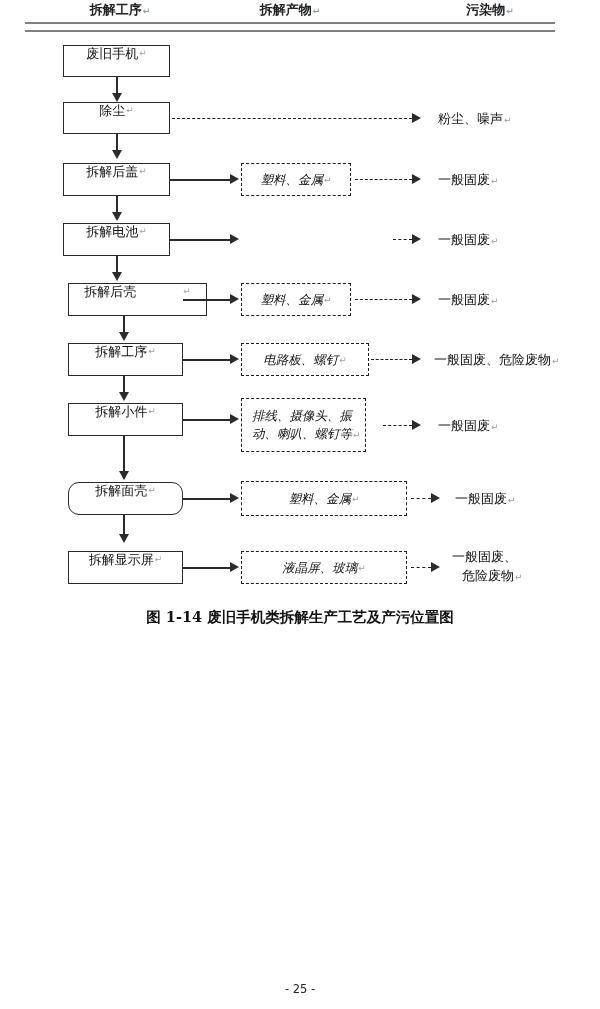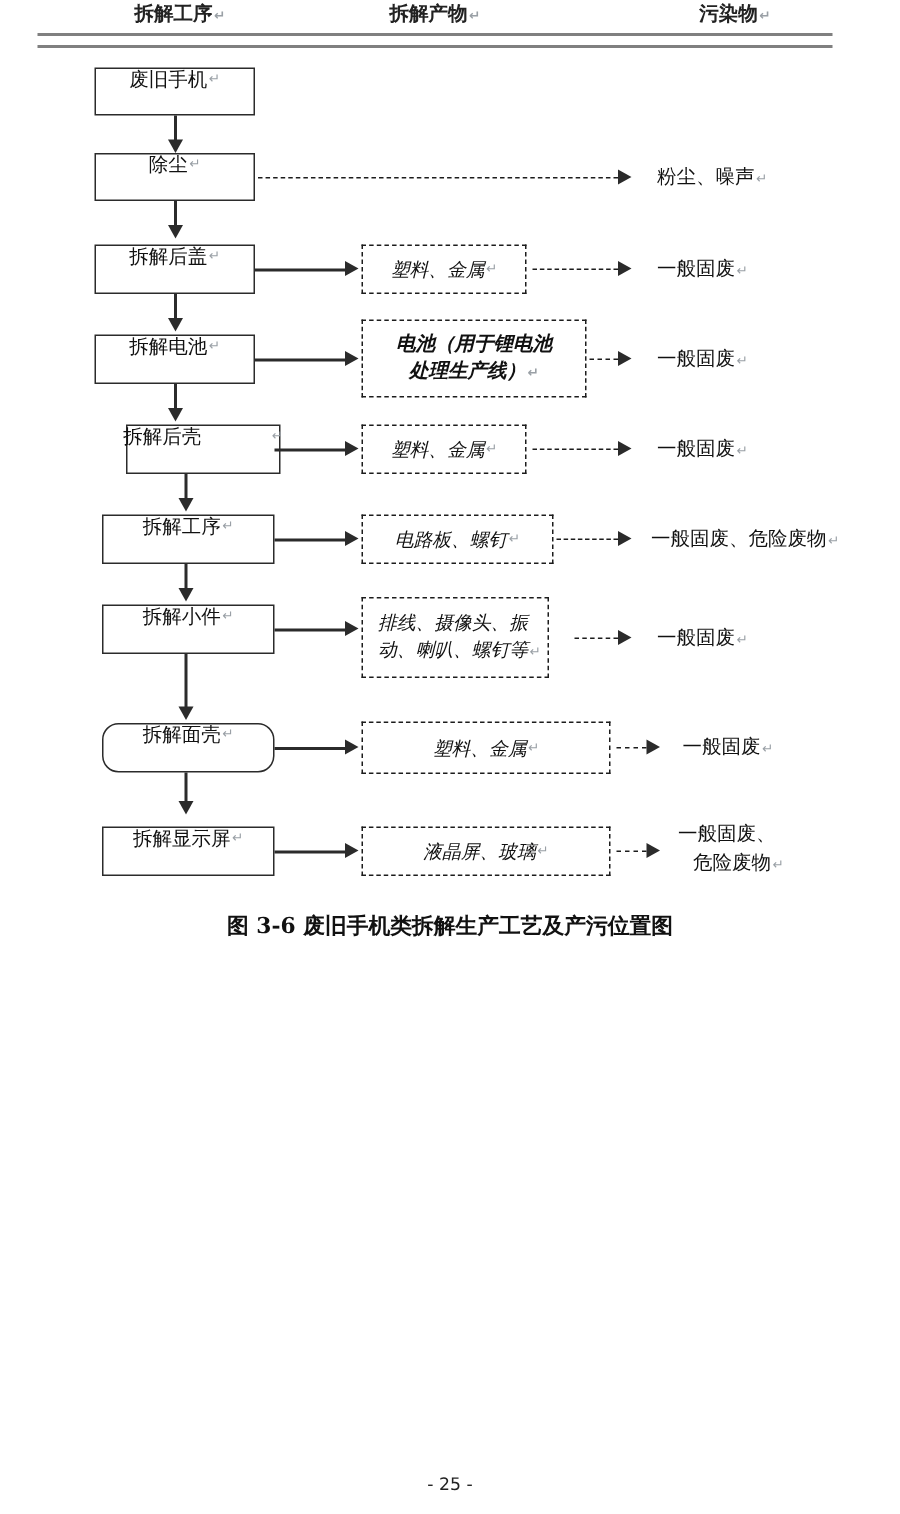--- a/index.html
+++ b/index.html
@@ -218,33 +218,29 @@
   </div>
   <div class="v-line" style="left:116px; top:196px; height:18px;"></div>
   <div class="arrow-down" style="left:112px; top:212px;"></div>
 
   <div class="proc-box" style="left:63px; top:223px; width:107px; height:33px;">
     <span>拆解电池</span>
       <span class="pilcrow">↵</span>
   </div>
   <div class="h-line" style="left:170px; top:239px; width:62px;"></div>
   <div class="arrow-right" style="left:230px; top:234px;"></div>
-  <div class="prod-box bold" style="left:241px; top:213px; width:150px; height:52px; flex-direction:column; justify-content:center;">
-    <span>电池（用于锂电池</span>
-    <span><span>处理生产线）</span><span class="pilcrow">↵</span></span>
-  </div>
   <div class="h-dash" style="left:393px; top:239px; width:19px;"></div>
   <div class="arrow-right" style="left:412px; top:234px;"></div>
   <div class="pollutant" style="left:438px; top:230px;">
     <span>一般固废</span><span class="pilcrow">↵</span>
   </div>
   <div class="v-line" style="left:116px; top:256px; height:18px;"></div>
   <div class="arrow-down" style="left:112px; top:272px;"></div>
 
-  <div class="proc-box" style="left:84px; top:283px; width:103px; height:33px;gap:46px;">
+  <div class="proc-box" style="left:68px; top:283px; width:139px; height:33px;gap:46px;">
     <span>拆解后壳</span>
       <span class="pilcrow">↵</span>
   </div>
   <div class="h-line" style="left:183px; top:299px; width:49px;"></div>
   <div class="arrow-right" style="left:230px; top:294px;"></div>
   <div class="prod-box" style="left:241px; top:283px; width:110px; height:33px;">
     <span>塑料、金属</span>
       <span class="pilcrow">↵</span>
   </div>
   <div class="h-dash" style="left:355px; top:299px; width:57px;"></div>
@@ -321,15 +317,15 @@
   </div>
   <div class="h-dash" style="left:411px; top:567px; width:20px;"></div>
   <div class="arrow-right" style="left:431px; top:562px;"></div>
   <div class="pollutant two-line" style="left:452px; top:547px;">
     <span>一般固废、</span><br>
     <span style="margin-left:10px; display:inline-block;"><span>危险废物</span><span class="pilcrow">↵</span></span>
   </div>
 
 </div>
 
-<div id="caption">图 3-6 废旧手机类拆解生产工艺及产污位置图</div>
+<div id="caption">图 1-14 废旧手机类拆解生产工艺及产污位置图</div>
 
 <div id="page-footer">- 25 -</div>
 
 </body></html>

